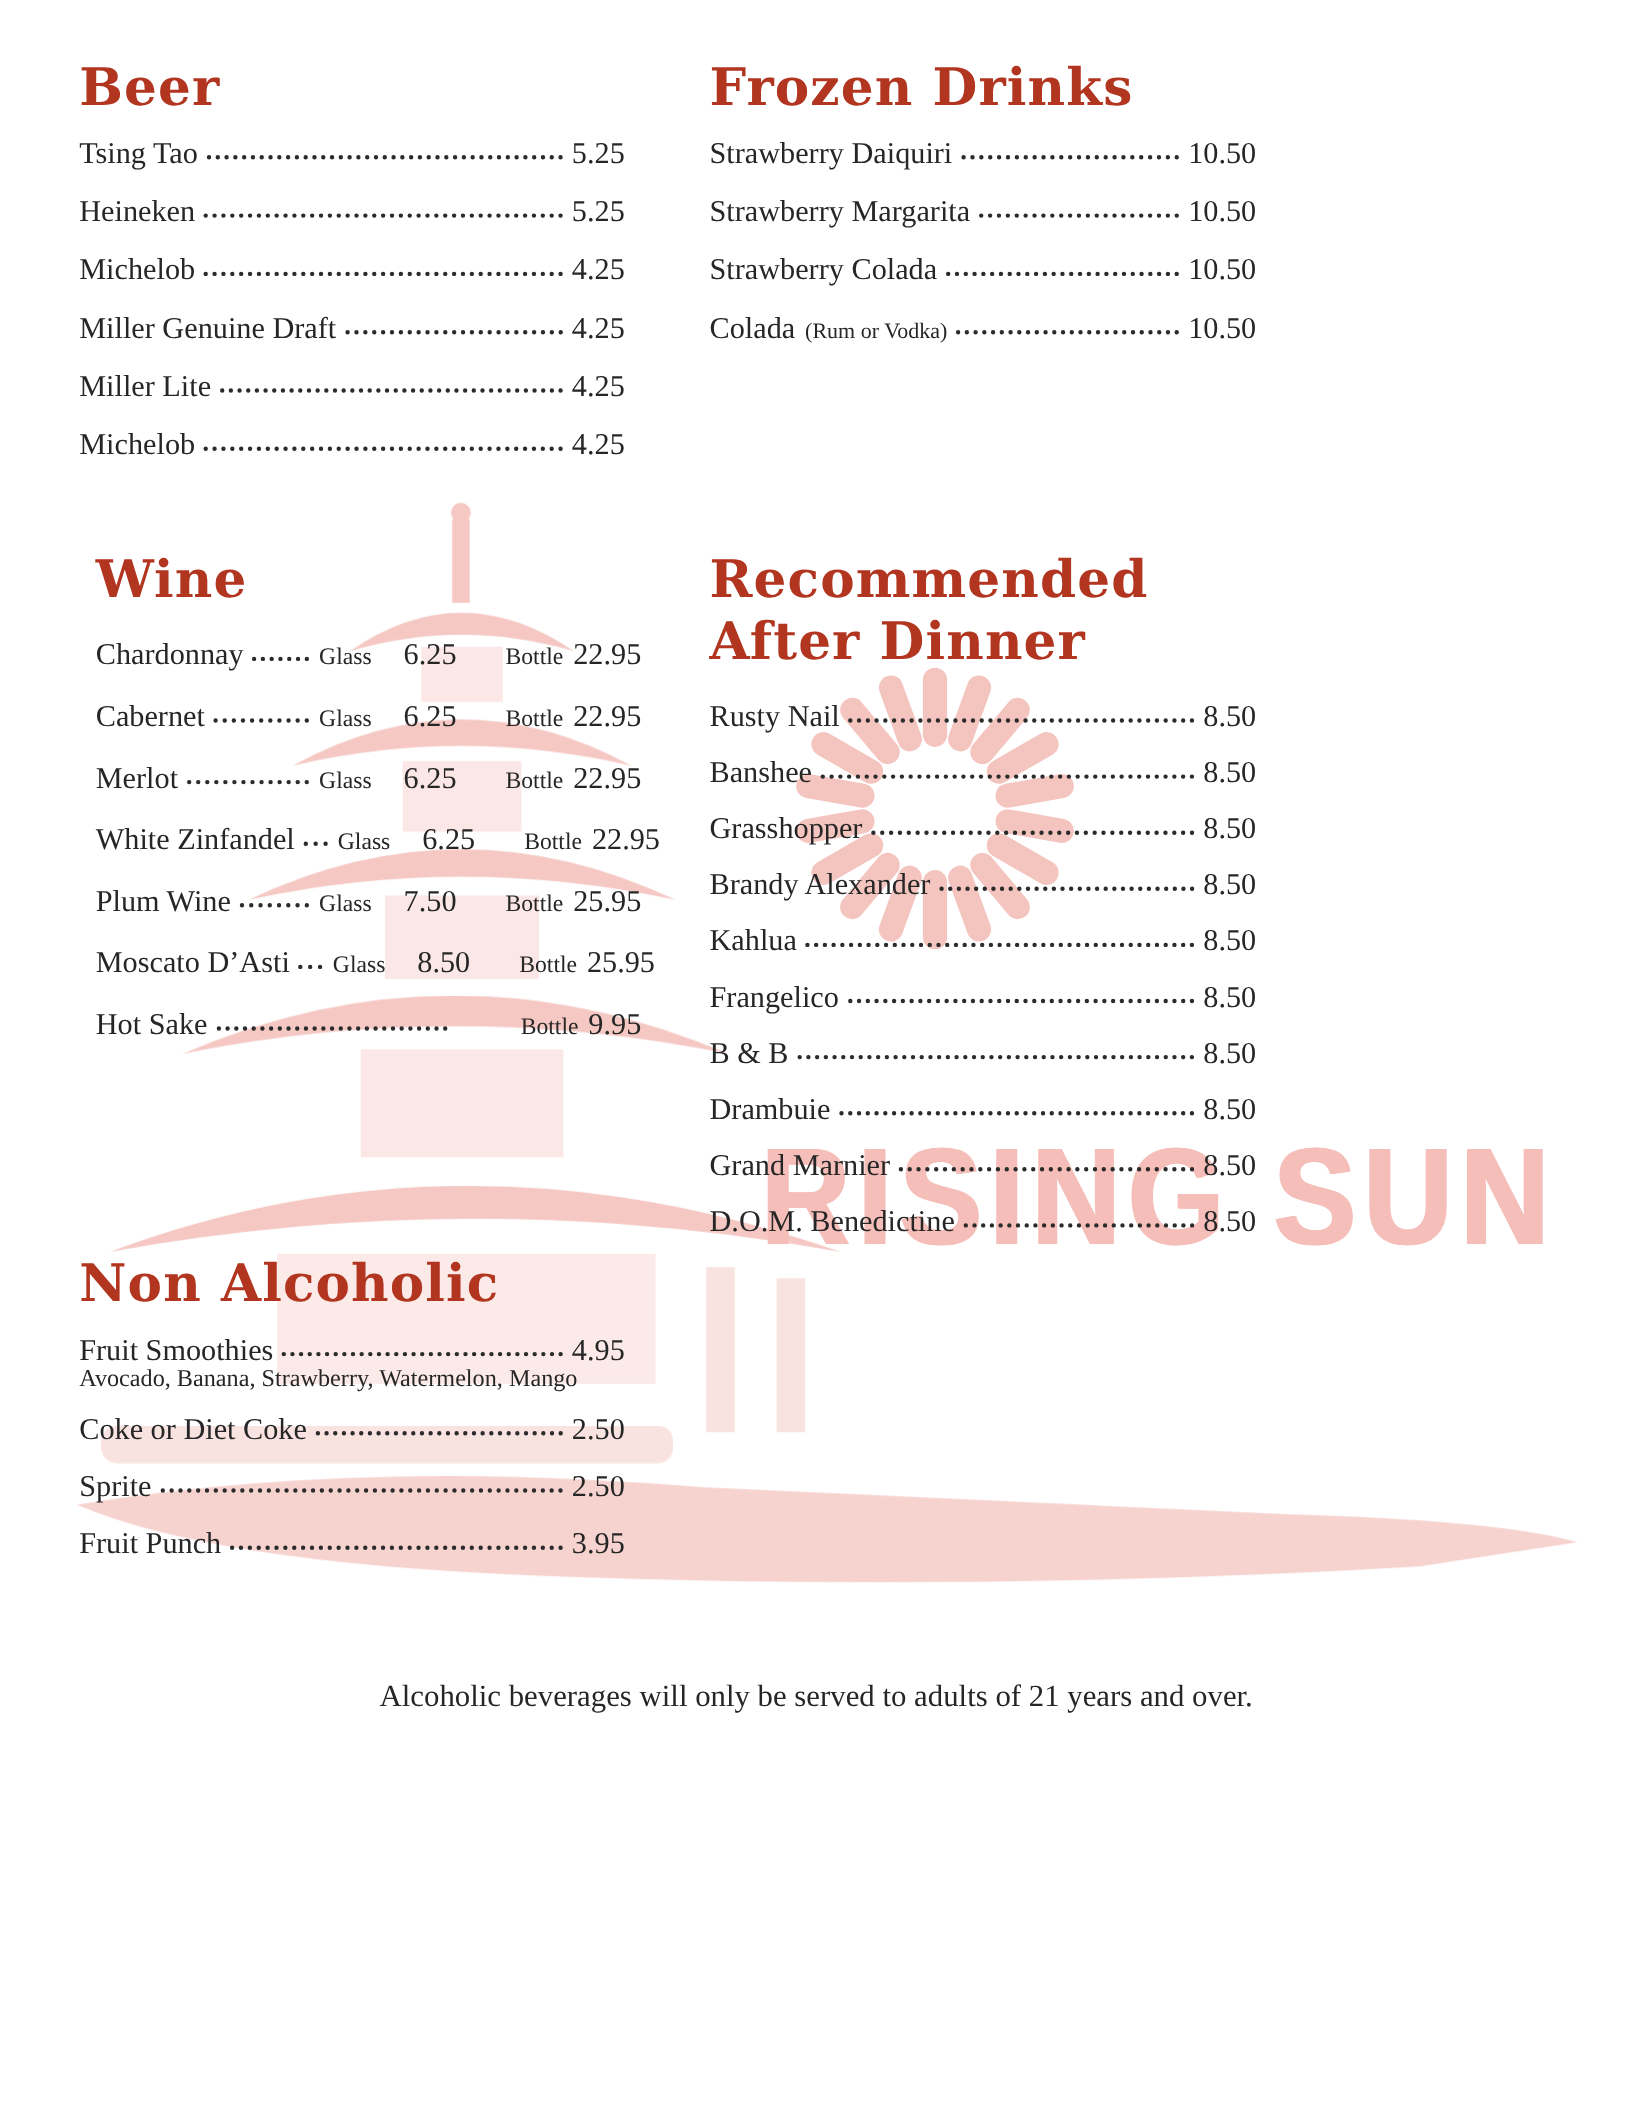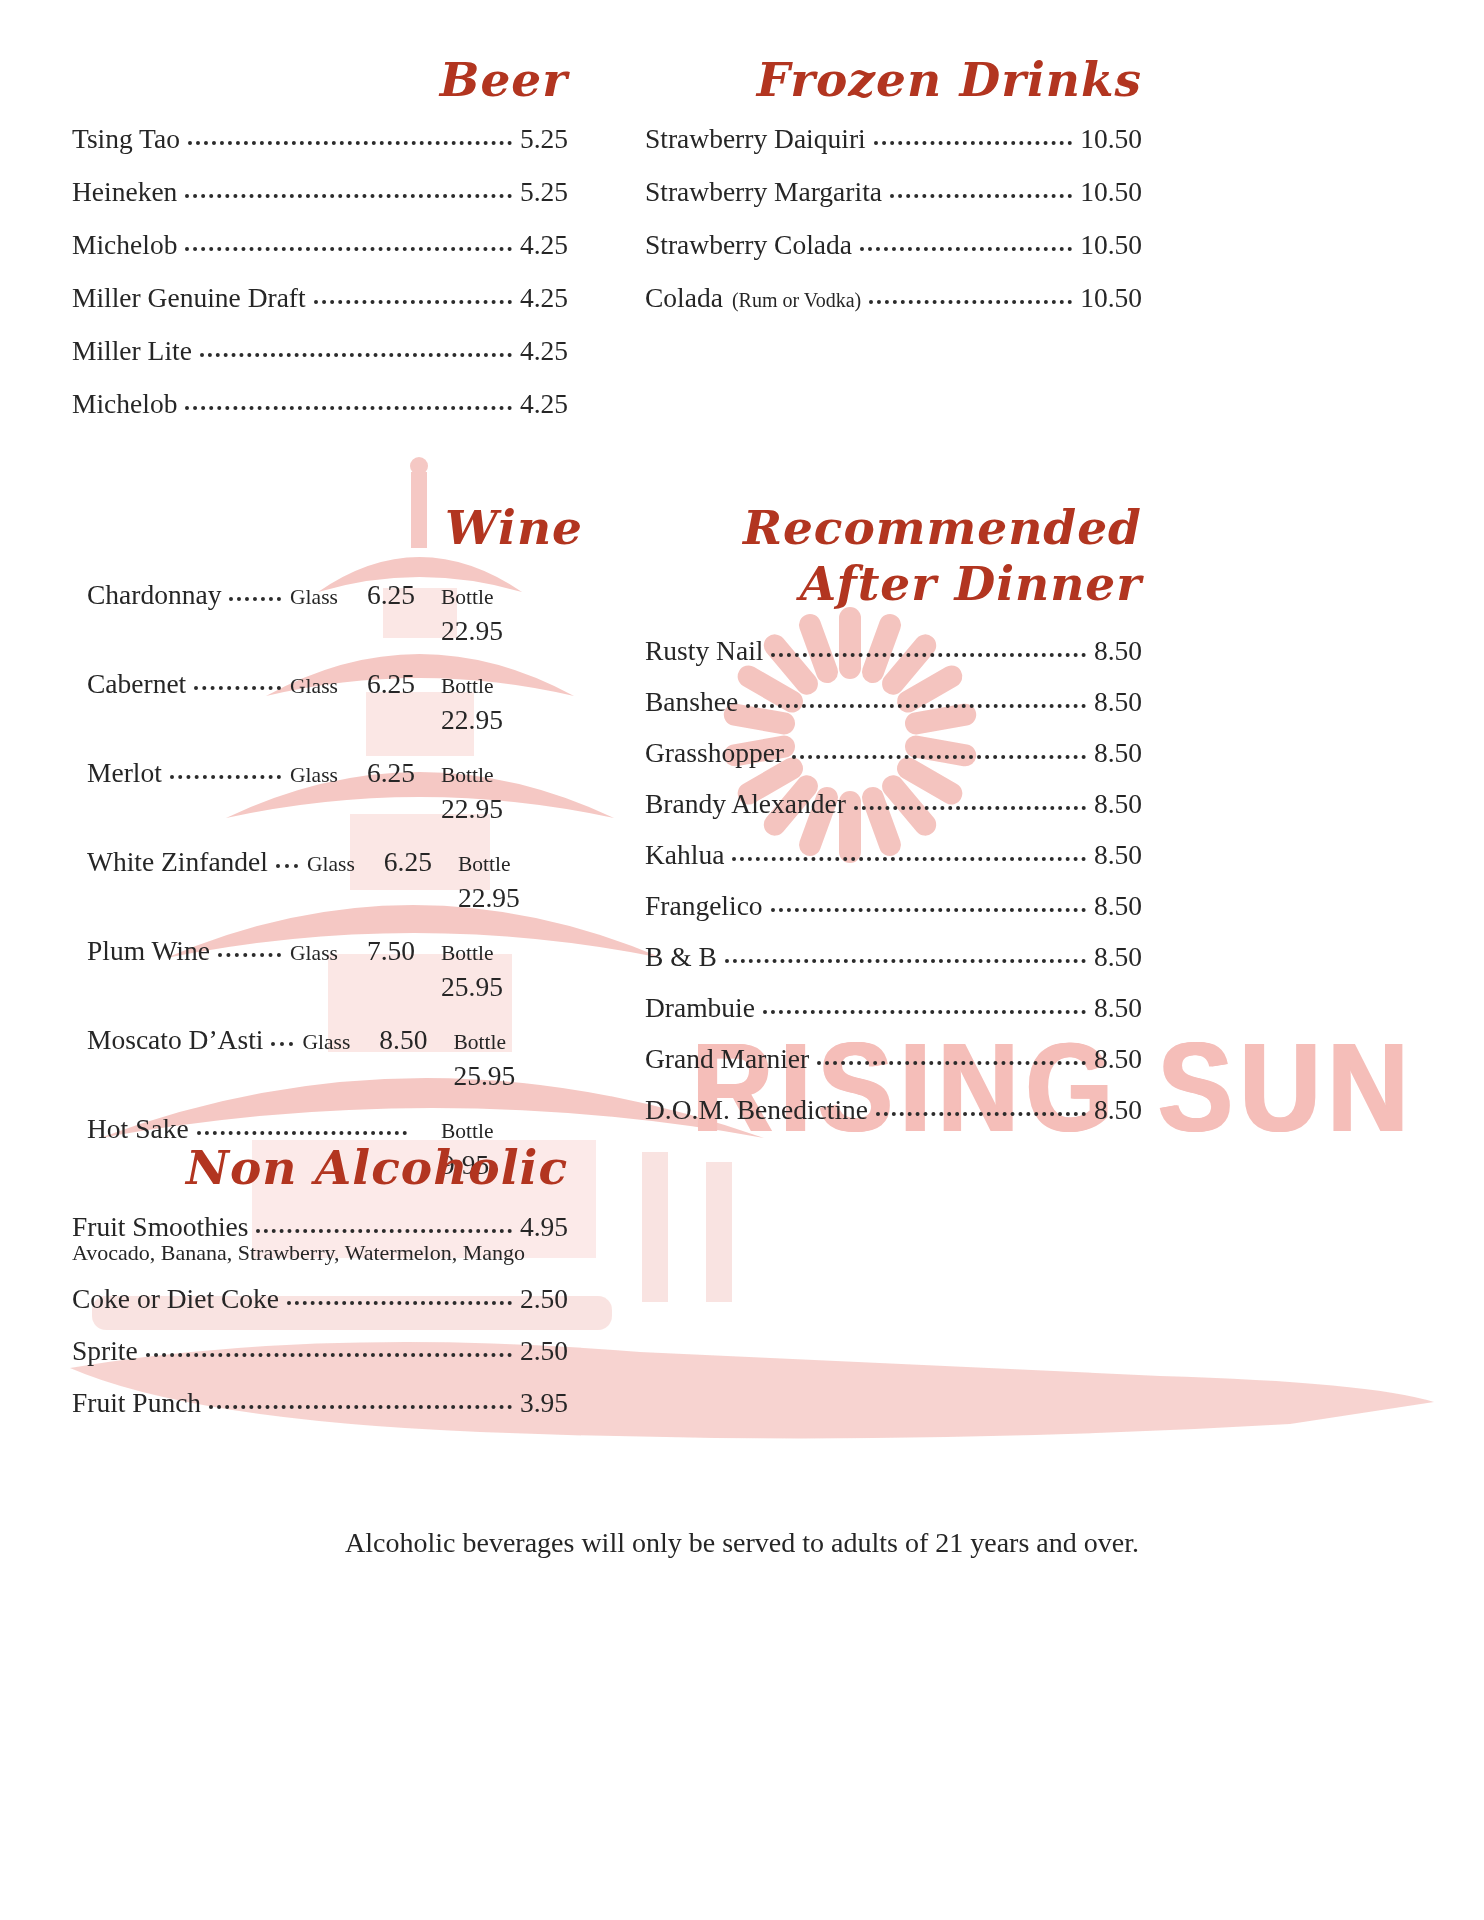--- a/index.html
+++ b/index.html
@@ -33,23 +33,22 @@
   }
   .content{position:relative;z-index:1;}
   .section{position:absolute;}
   .sec-beer{left:72px;top:52px;width:496px;}
   .sec-frozen{left:645px;top:52px;width:497px;}
   .sec-wine{left:72px;top:500px;width:496px;margin-left:15px;}
   .sec-rad{left:645px;top:500px;width:497px;}
   .sec-na{left:72px;top:1140px;width:496px;}
   .section h2{
     margin:0 0 14px 0;
-    text-align:right;
+    text-align:left;
     font-family:"DejaVu Serif", serif;
-    font-style:italic;
     font-weight:700;
     font-size:47px;
     line-height:56px;
     letter-spacing:1px;
     color:var(--heading);
   }
   .sec-wine h2,.sec-rad h2{margin-bottom:22px;}
   .row{
     display:flex;align-items:baseline;
     font-size:27.5px;line-height:33px;
@@ -66,21 +65,21 @@
     position:relative;top:-3px;
   }
   .pr{white-space:nowrap;}
   .note-inline{font-size:20px;margin-left:9px;text-align:center;}
   .na-note{font-size:22px;line-height:21px;margin-top:-1px;}
   .glass-cell,.bottle-cell{
     display:flex;align-items:baseline;justify-content:flex-end;
     flex:0 0 auto;
   }
   .glass-cell{width:126px;gap:20px;}
-  .bottle-cell{width:142px;margin-left:26px;flex-direction:column;}
+  .bottle-cell{width:142px;margin-left:26px;}
   .unit{font-size:21.5px;margin-right:9px;}
   .footer{
     position:absolute;left:0;top:1526px;width:100%;
     text-align:center;
     font-size:28px;line-height:34px;
     color:var(--body);
   }
 </style>
 </head>
 <body>

